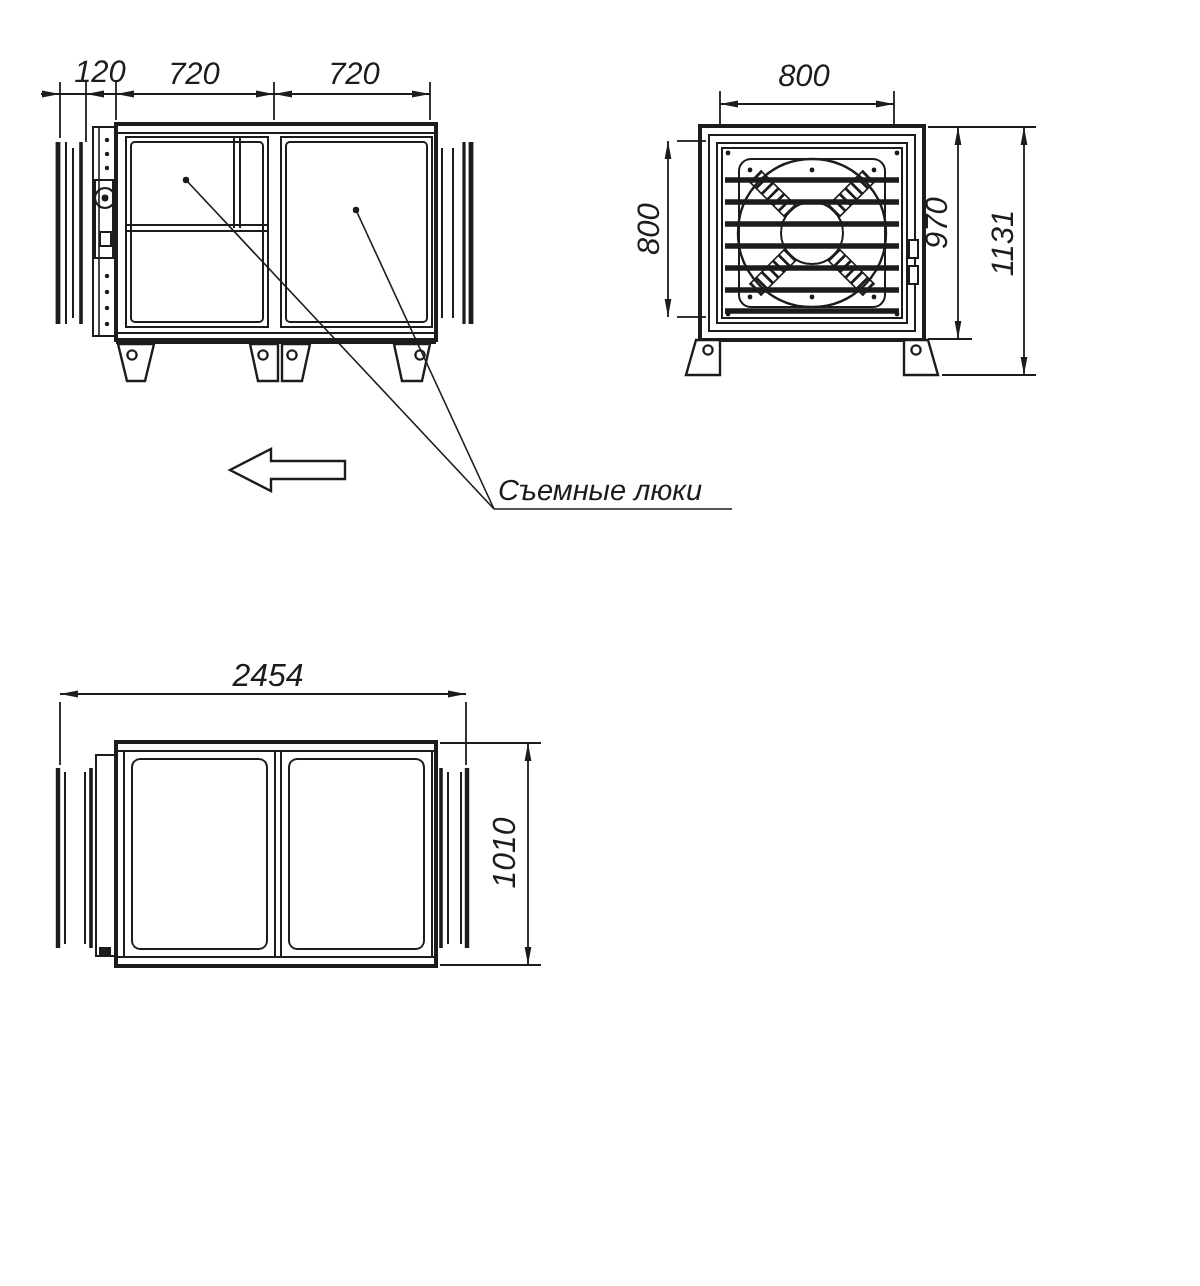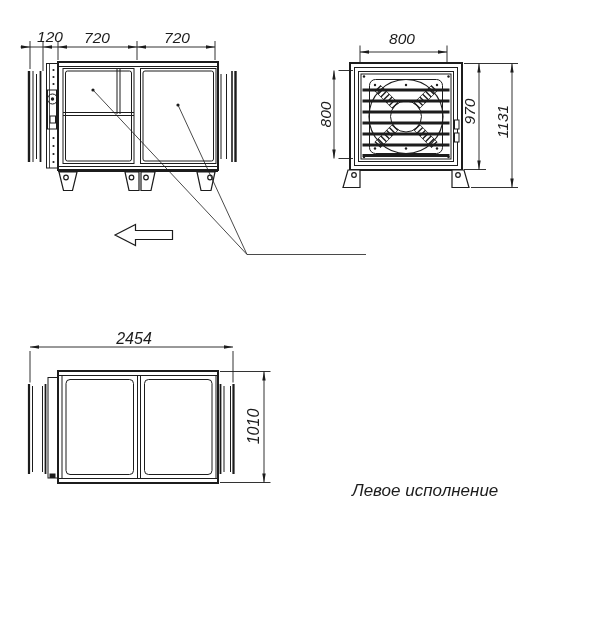--- a/index.html
+++ b/index.html
@@ -243,15 +243,15 @@
 
 <div class="lbl" style="left:28px;top:28px;width:44px;text-align:center;">120</div>
 <div class="lbl" style="left:75px;top:29px;width:44px;">720</div>
 <div class="lbl" style="left:155px;top:29px;width:44px;">720</div>
 <div class="lbl" style="left:380px;top:30px;width:44px;">800</div>
 <div class="lbl rot" style="left:296px;top:105px;width:60px;height:19px;">800</div>
 <div class="lbl rot" style="left:440px;top:102px;width:60px;height:19px;">970</div>
 <div class="lbl rot" style="left:473px;top:112px;width:60px;height:19px;">1131</div>
 <div class="lbl big" style="left:104px;top:330px;width:60px;">2454</div>
 <div class="lbl big rot" style="left:224px;top:417px;width:60px;height:19px;">1010</div>
-<div class="lbl caption" style="left:352px;top:482px;">Левое исполнение</div>
+<div class="lbl note" style="left:249px;top:239px;">Съемные люки</div>
 
 </div>
 
 </body></html>

